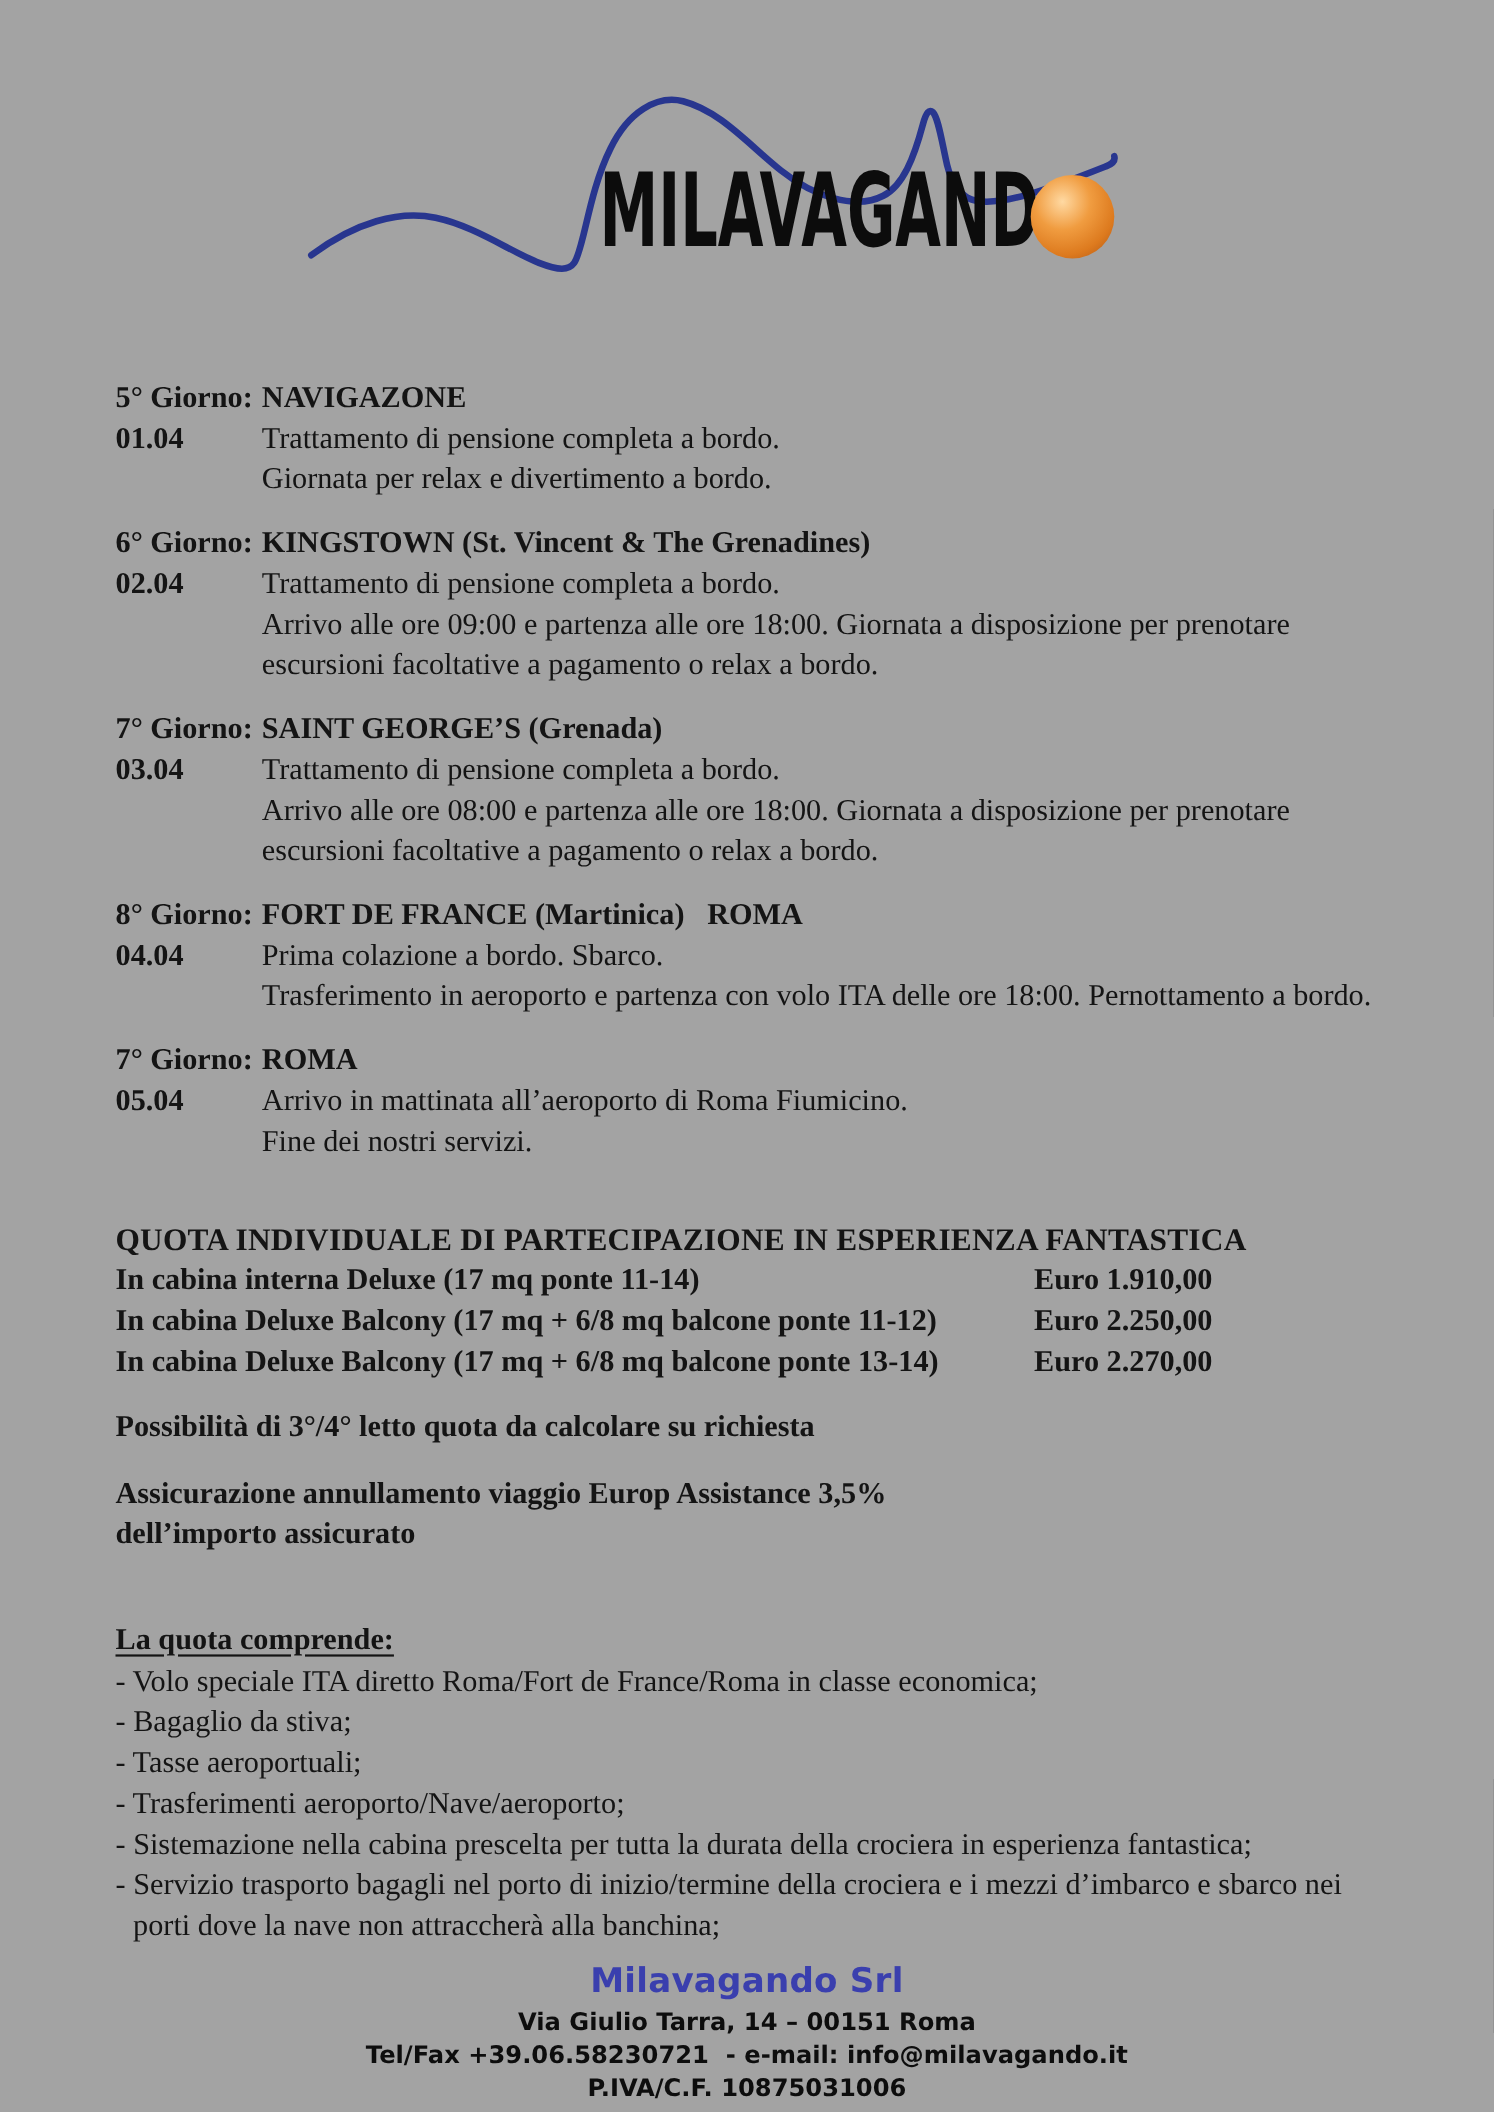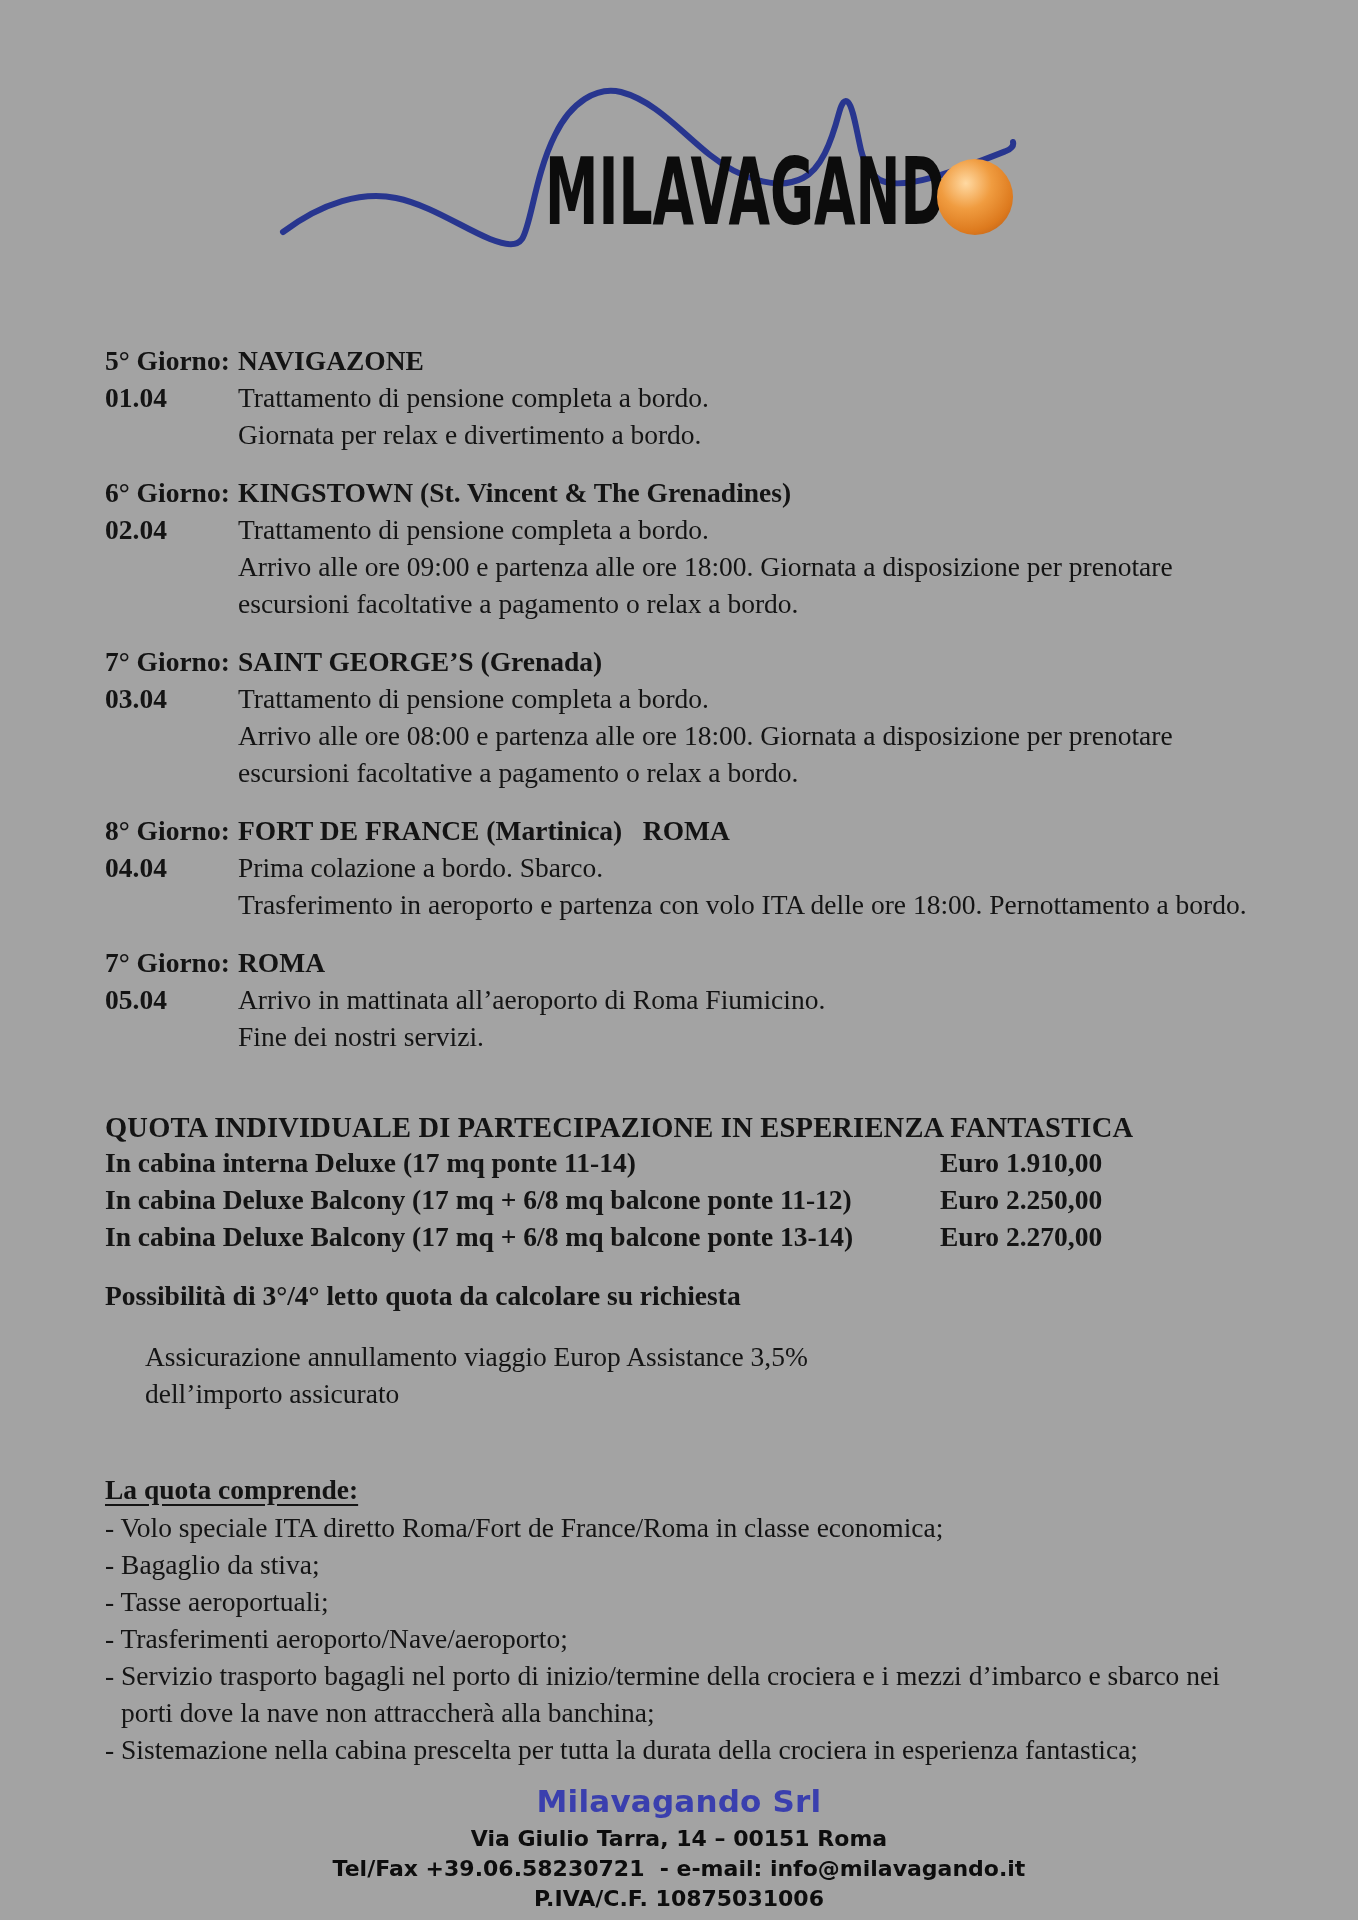--- a/index.html
+++ b/index.html
@@ -39,21 +39,21 @@
   }
   .price-table { }
   .price-row {
     display:grid;
     grid-template-columns:835px 1fr;
     font-size:27.5px;
     line-height:37px;
     font-weight:bold;
   }
   .note-beds { margin-top:25px; font-size:27.5px; font-weight:bold; }
-  .insurance { margin-top:26px; font-size:27.5px; line-height:37px; font-weight:normal;margin-left:40px; }
+  .insurance { margin-top:26px; font-size:27.5px; line-height:37px; font-weight:bold; }
 
   
   .includes { margin-top:62px; }
   .includes-heading {
     font-size:27.5px; font-weight:bold;
     text-decoration:underline;
     text-underline-offset:5px;
     margin-bottom:3px;
   }
   .include-item {
@@ -194,22 +194,22 @@
       <div>Assicurazione annullamento viaggio Europ Assistance 3,5%</div>
       <div>dell’importo assicurato</div>
     </div>
 
     <div class="includes">
       <div class="includes-heading">La quota comprende:</div>
       <div class="include-item">- Volo speciale ITA diretto Roma/Fort de France/Roma in classe economica;</div>
       <div class="include-item">- Bagaglio da stiva;</div>
       <div class="include-item">- Tasse aeroportuali;</div>
       <div class="include-item">- Trasferimenti aeroporto/Nave/aeroporto;</div>
+      <div class="include-item">- Sistemazione nella cabina prescelta per tutta la durata della crociera in esperienza fantastica;</div>
       <div class="include-item">- Servizio trasporto bagagli nel porto di inizio/termine della crociera e i mezzi d’imbarco e sbarco nei porti dove la nave non attraccherà alla banchina;</div>
-      <div class="include-item">- Sistemazione nella cabina prescelta per tutta la durata della crociera in esperienza fantastica;</div>
     </div>
 
   </div>
 
   <div class="footer">
     <div class="footer-company" style="color:#3a3fae;">Milavagando Srl</div>
     <div class="footer-line">Via Giulio Tarra, 14 – 00151 Roma</div>
     <div class="footer-line">Tel/Fax +39.06.58230721  - e-mail: info@milavagando.it</div>
     <div class="footer-line">P.IVA/C.F. 10875031006</div>
   </div>

